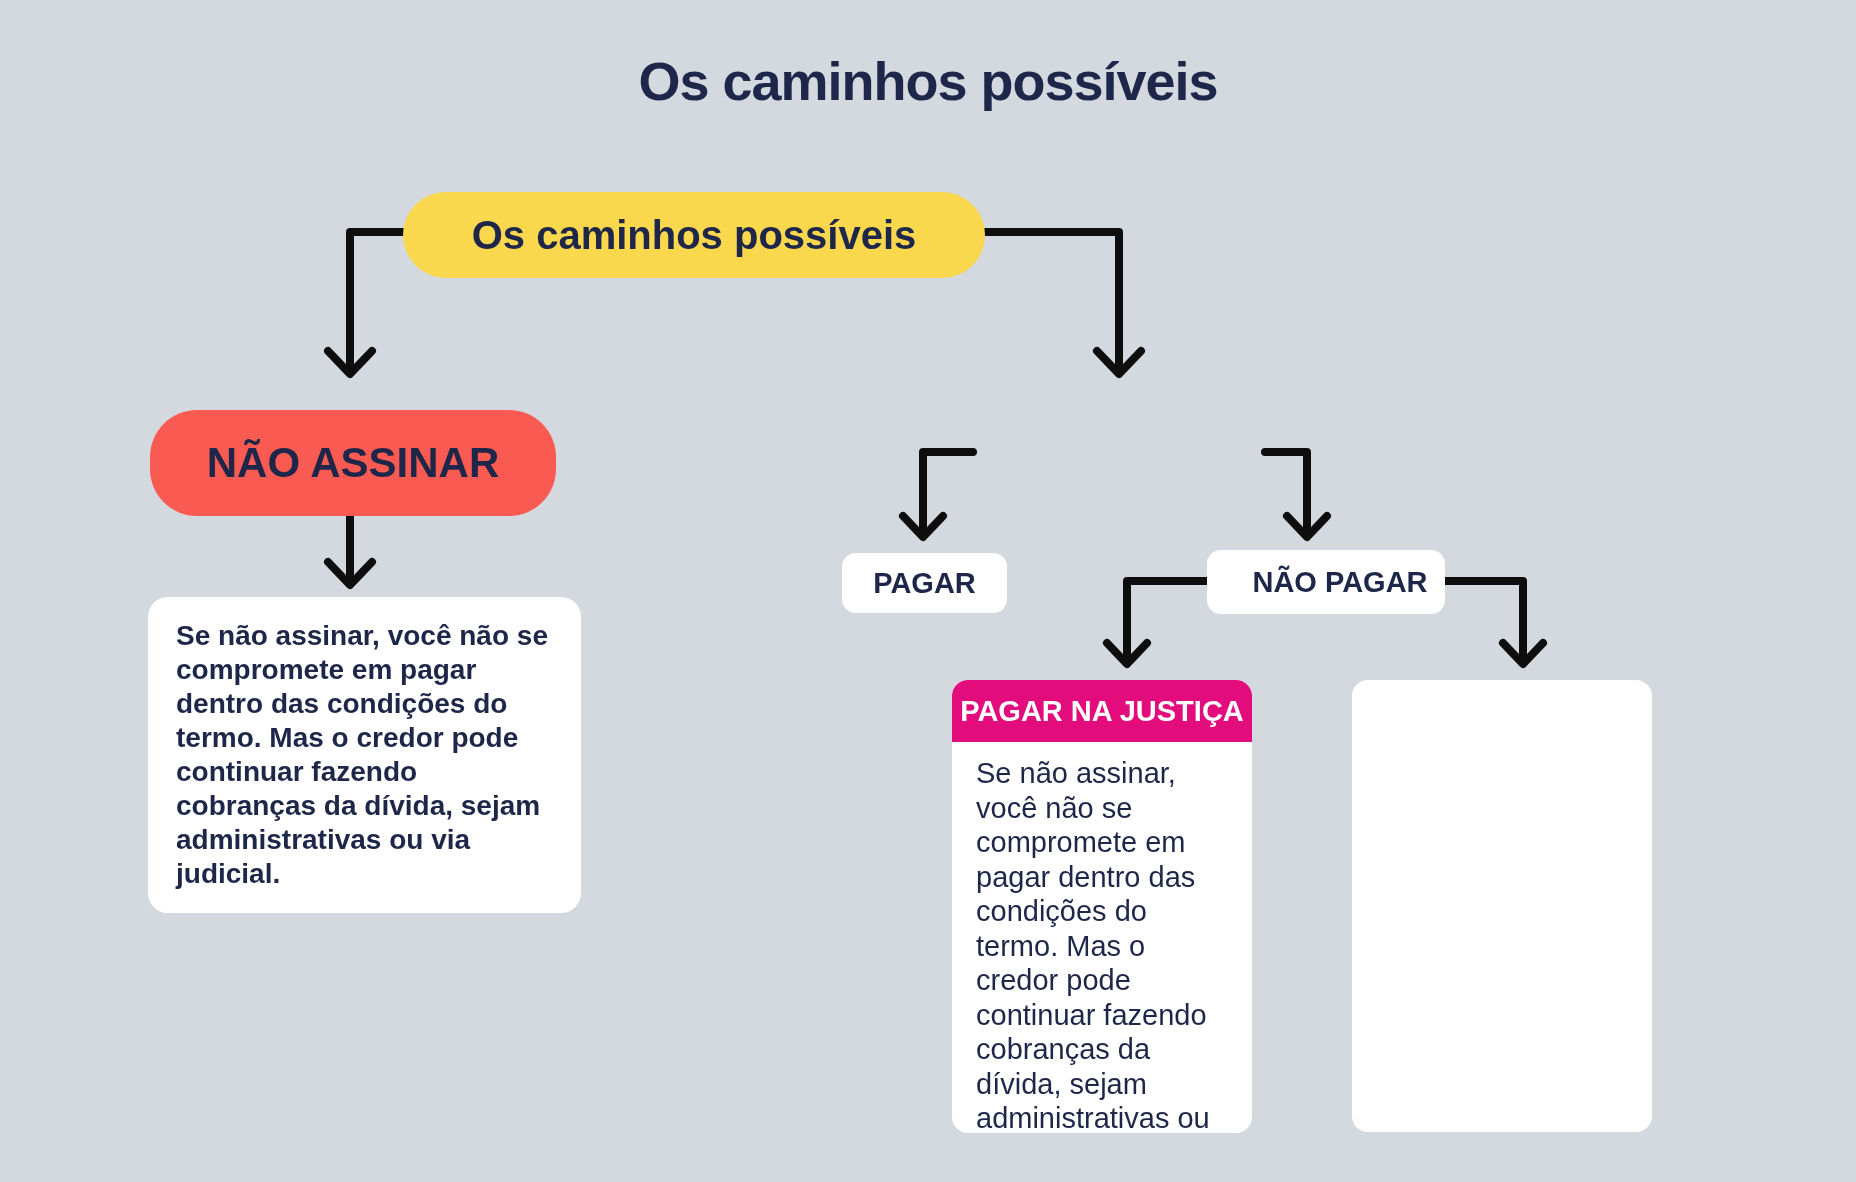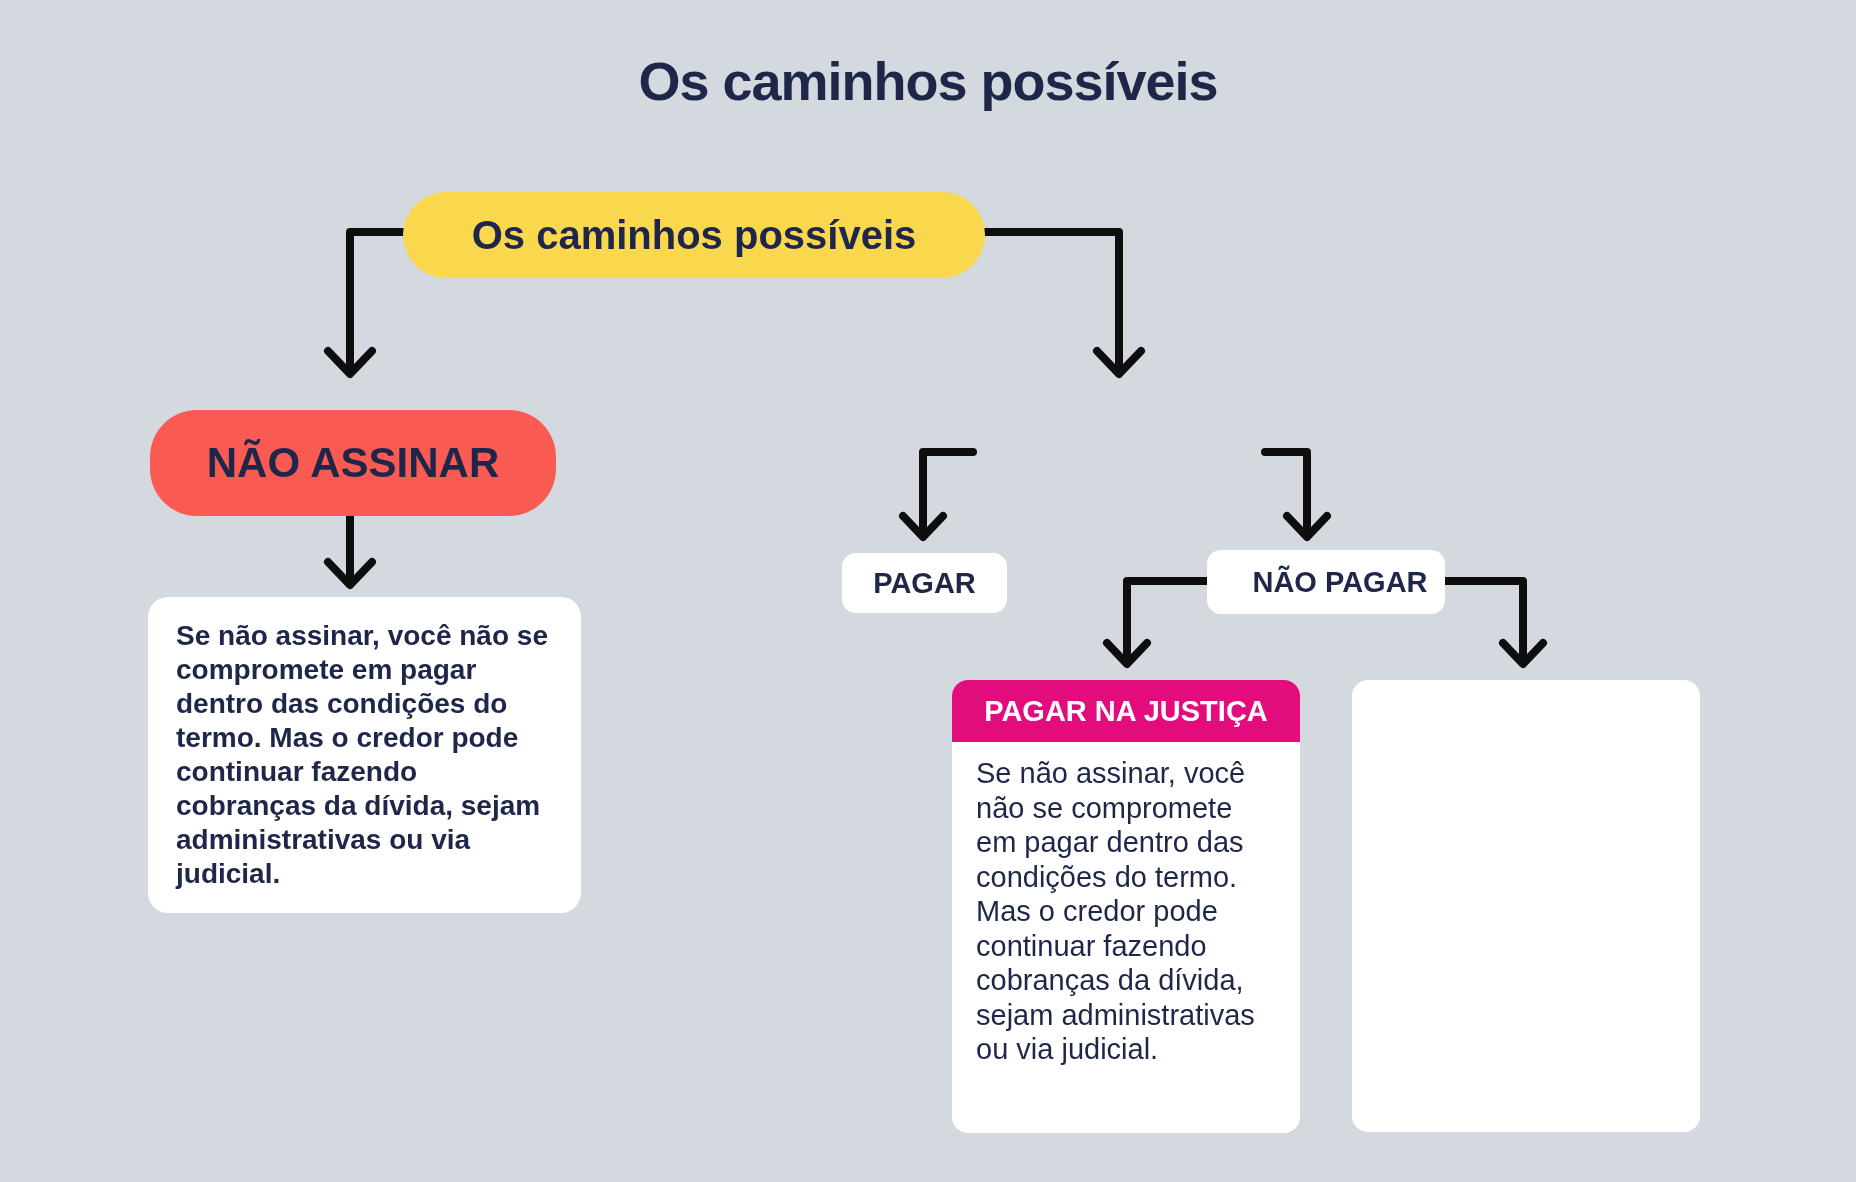--- a/index.html
+++ b/index.html
@@ -66,21 +66,21 @@
   .note-card{
     position:absolute;
     left:148px;top:597px;width:433px;height:316px;
     background:var(--white);border-radius:20px;
     padding:22px 28px;
     font-size:28px;font-weight:bold;line-height:34px;
     color:var(--text_dark);
   }
   .result-card{
     position:absolute;
-    width:348px;height:453px;
+    width:300px;height:453px;
     background:var(--white);border-radius:16px;
     overflow:hidden;
   }
   .result-card.pnj{left:952px;top:680px;}
   .result-card.anular{left:1352px;top:680px;height:452px;}
   .result-card .card-header{
     height:62px;
     background:var(--pink);
     display:flex;align-items:center;justify-content:center;
     color:var(--white);

